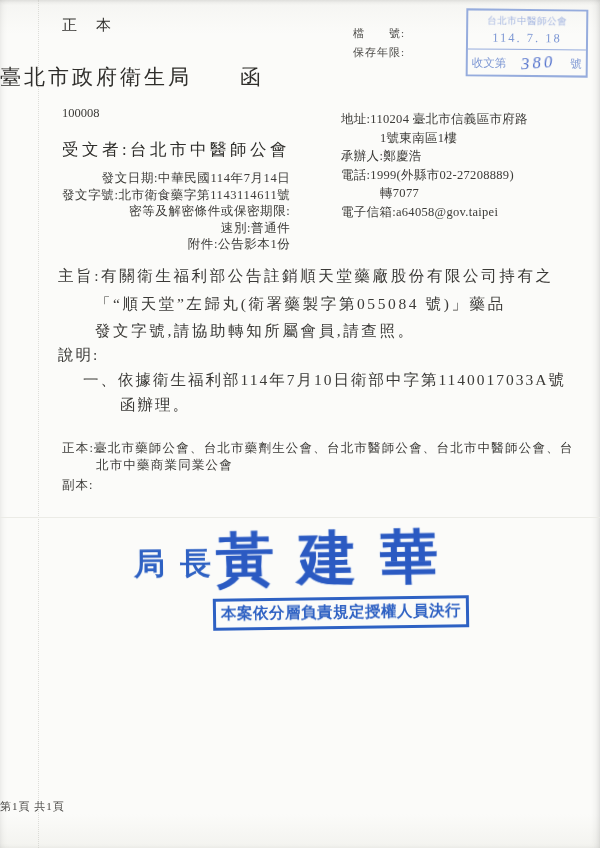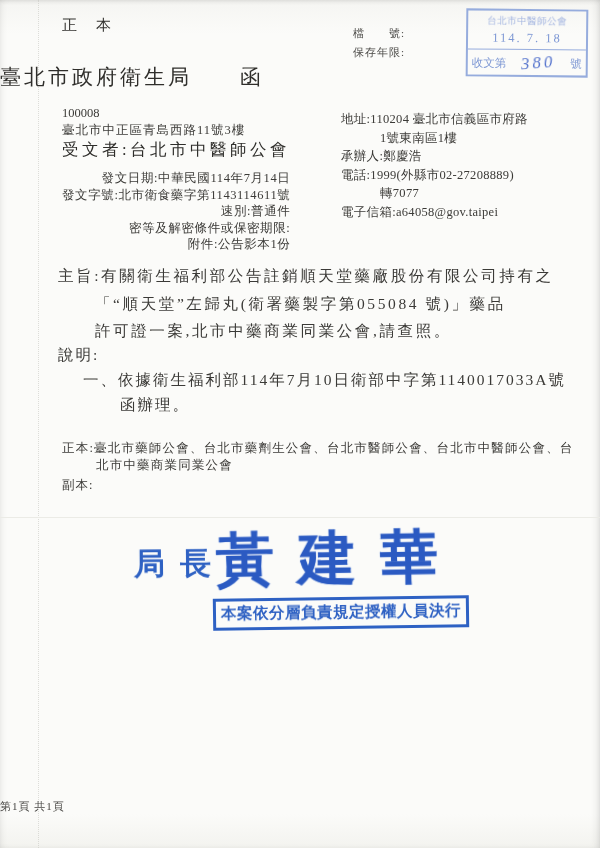--- a/index.html
+++ b/index.html
@@ -72,44 +72,43 @@
     <div class="stamp-recv">
       <span>收文第</span>
       <span class="hand">380</span>
       <span>號</span>
     </div>
   </div>
 
   <h1 class="title">臺北市政府衛生局　　函</h1>
 
   <div class="zip">100008</div>
-  <div class="addr1">臺北市中正區青島西路11號3樓</div>
   <div class="recipient">受文者:台北市中醫師公會</div>
 
   <div class="contact">
     <div>地址:110204 臺北市信義區市府路</div>
     <div class="ind">1號東南區1樓</div>
     <div>承辦人:鄭慶浩</div>
     <div>電話:1999(外縣市02-27208889)</div>
     <div class="ind">轉7077</div>
     <div>電子信箱:a64058@gov.taipei</div>
   </div>
 
   <div class="meta">
     <div>發文日期:中華民國114年7月14日</div>
     <div>發文字號:北市衛食藥字第1143114611號</div>
+    <div>密等及解密條件或保密期限:</div>
     <div>速別:普通件</div>
-    <div>密等及解密條件或保密期限:</div>
     <div>附件:公告影本1份</div>
   </div>
 
   <div class="subject">
     <div>主旨:有關衛生福利部公告註銷順天堂藥廠股份有限公司持有之</div>
     <div class="ind">「“順天堂”左歸丸(衛署藥製字第055084 號)」藥品</div>
-    <div class="ind">許可證一案,北市中藥商業同業公會,請查照。</div>
+    <div class="ind">發文字號,請協助轉知所屬會員,請查照。</div>
   </div>
 
   <div class="expl-head">說明:</div>
   <div class="expl1">
     <div>一、依據衛生福利部114年7月10日衛部中字第1140017033A號</div>
     <div class="ind">函辦理。</div>
   </div>
 
   <div class="dist">
     <div>正本:臺北市藥師公會、台北市藥劑生公會、台北市醫師公會、台北市中醫師公會、台</div>

